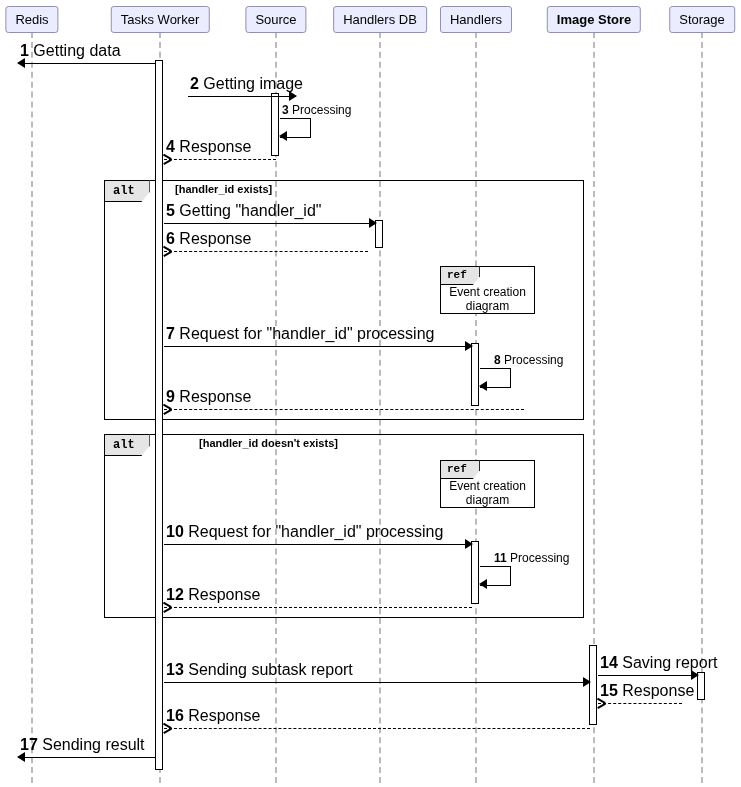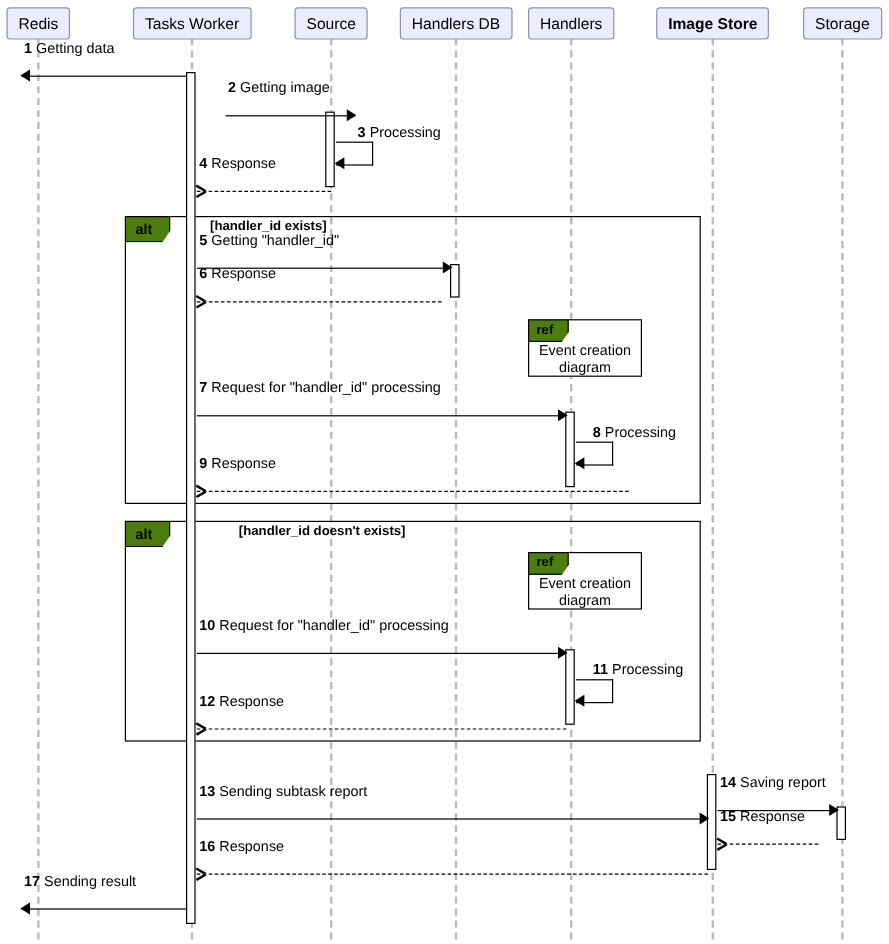--- a/index.html
+++ b/index.html
@@ -49,23 +49,23 @@
     position: absolute;
     bottom: 0;
     height: 0;
     width: 100%;
   }
   .msg-line.solid { border-top: 1.5px solid #000; }
   .msg-line.dashed { border-top: 1.5px dashed #000; }
   .msg-lbl {
     position: absolute;
     left: 2px;
-    bottom: 17px;
+    bottom: 4px;
     white-space: nowrap;
-    font-size: 12px;
+    font-size: 16px;
     background: none;
   }
   .msg-lbl b { font-weight: bold; }
   .arrow {
     position: absolute;
     bottom: -4px;
     width: 0; height: 0;
     border-top: 5px solid transparent;
     border-bottom: 5px solid transparent;
   }
@@ -108,26 +108,27 @@
 
   .frame {
     position: absolute;
     border: 1.5px solid #000;
     z-index: 3;
     box-sizing: border-box;
   }
   .frame-tag {
     position: absolute;
     left: -1px; top: -1px;
-    background: #4d7c0f;
+    background: #e5e5e5;
     border: 1.5px solid #000;
     font-weight: bold;
     font-size: 12px;
     padding: 3px 14px 3px 8px;
     clip-path: polygon(0 0, 100% 0, 100% 55%, 82% 100%, 0 100%);
+    font-family: Liberation Mono, monospace;
   }
   .frame-guard {
     position: absolute;
     top: 2px;
     font-weight: bold;
     font-size: 11px;
   }
   .refbox {
     position: absolute;
     border: 1.5px solid #000;
@@ -174,21 +175,21 @@
     <div class="arrow left"></div>
 </div>
 
 <div class="msg" style="left:164px; top:79px; width:108px;margin-left:24px;">
   <span class="msg-lbl"><b>2</b> <span>Getting image</span></span>
   <div class="msg-line solid"></div>
     <div class="arrow right"></div>
 </div>
 
 <div class="selfmsg" style="left:280px; top:118px;">
-  <span class="selfmsg-lbl" style="left:18px;"><b>3</b> <span>Processing</span></span>
+  <span class="selfmsg-lbl" style="left:2px;"><b>3</b> <span>Processing</span></span>
   <div class="selfmsg-box"></div>
   <div class="arrow left" style="bottom:-23px;"></div>
 </div>
 
 <div class="msg" style="left:164px; top:142px; width:112px;">
   <span class="msg-lbl"><b>4</b> <span>Response</span></span>
   <div class="msg-line dashed"></div>
     <div class="openhead left"></div>
 </div>
 

